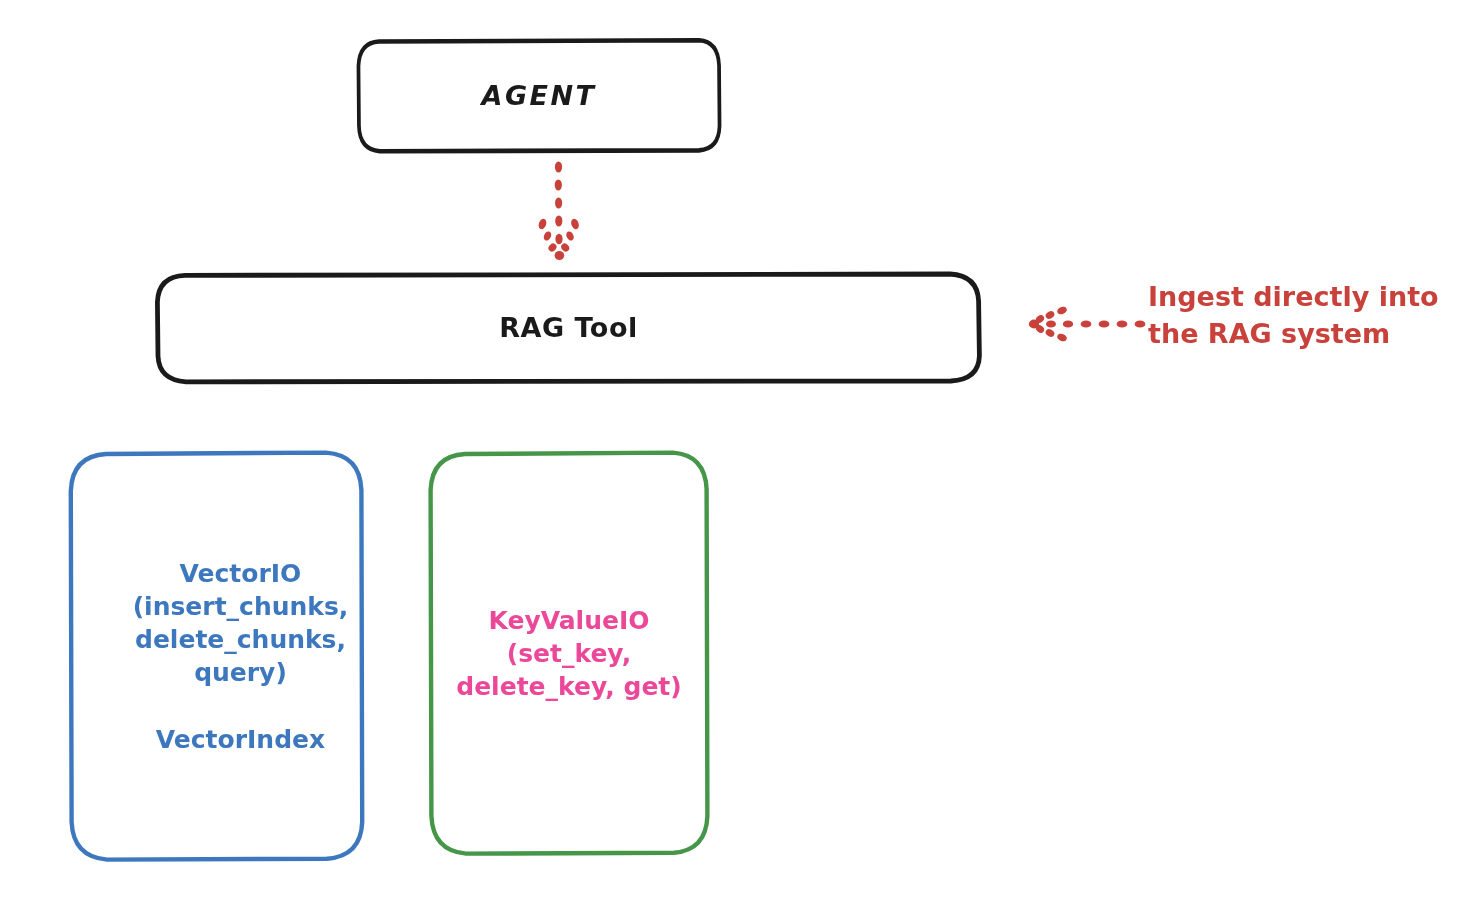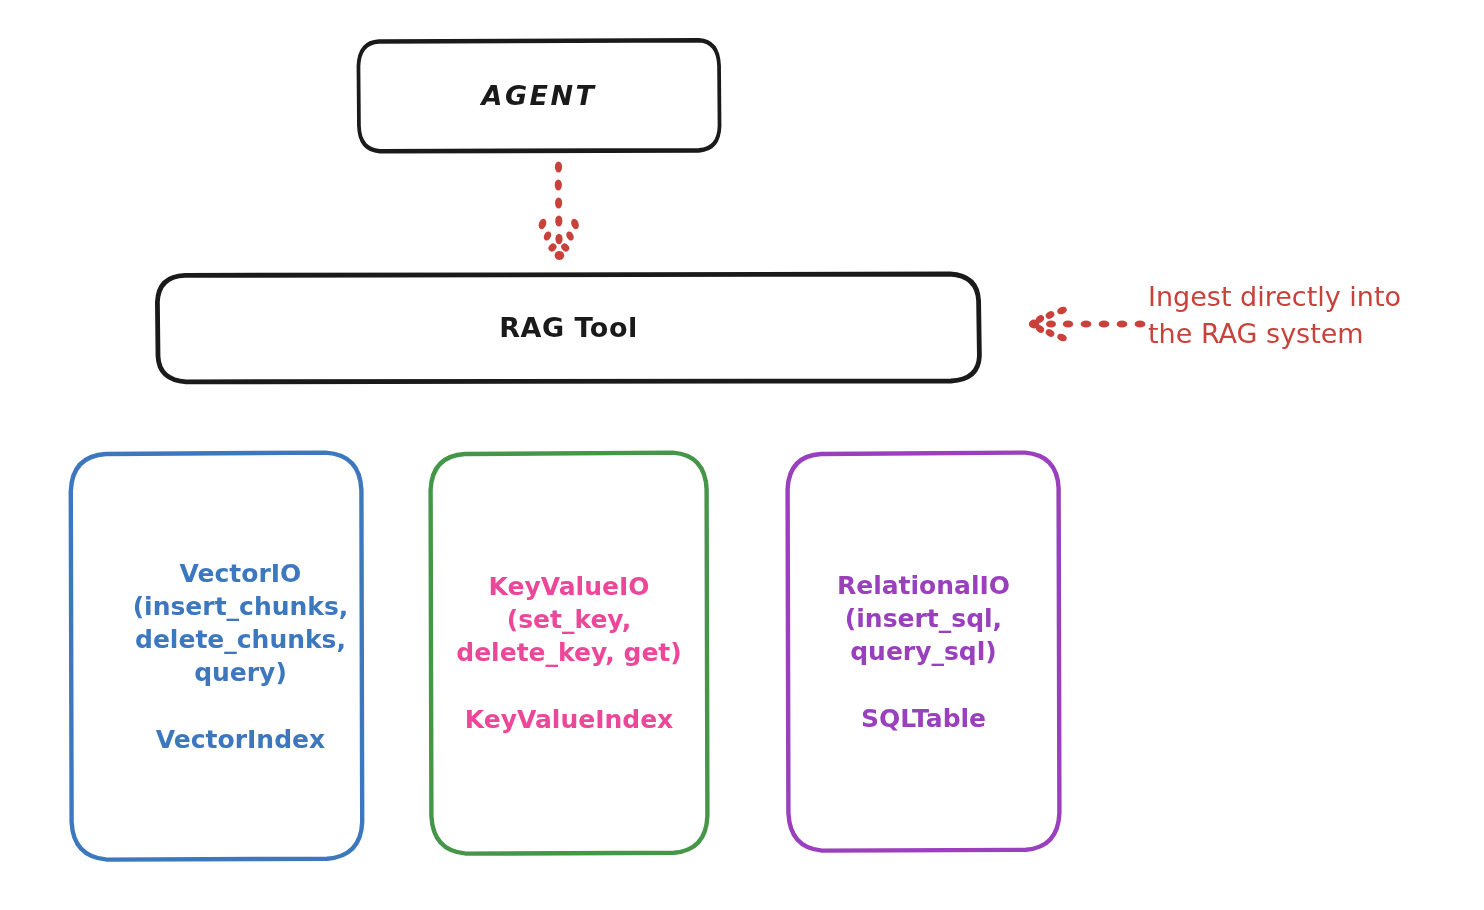--- a/index.html
+++ b/index.html
@@ -94,21 +94,21 @@
   #ingest-arrow { left: 1018px; top: 300px; width: 132px; height: 48px; }
 
   
   #ingest-note {
     position: absolute;
     left: 1148px;
     top: 278px;
     width: 330px;
     font-family: "DejaVu Sans", sans-serif;
     font-size: 27px;
-    font-weight: 400;
+    font-weight: 700;
     line-height: 1.38;
     color: #c8413a;
     white-space: pre-line;
     text-align: left;
   }
 </style>
 </head>
 <body>
 
 <div id="canvas">
@@ -192,28 +192,16 @@
 
   <div class="node provider" id="keyvalue-node">
     <span class="frame">
       <svg viewBox="0 0 282 406" preserveAspectRatio="none">
         <path d="M 37,4.0 L 245,2.6 Q 277,5.0 278.6,39 L 279.4,366 Q 278.2,400 246,402.8 L 38,403.6 Q 5.0,401.0 3.4,366 L 2.6,40 Q 4.0,6.0 37,4.0 Z" fill="#ffffff" stroke="#459648" stroke-width="4.4" stroke-linecap="round" stroke-linejoin="round"></path>
       </svg>
     </span>
     <span class="label primary">KeyValueIO
 (set_key,
 delete_key, get)</span>
-    <span class="label secondary">KeyValueIndex</span>
-  </div>
-
-  <div class="node provider" id="relational-node">
-    <span class="frame">
-      <svg viewBox="0 0 277 403" preserveAspectRatio="none">
-        <path d="M 36,4.0 L 240,2.6 Q 272,5.0 273.6,38 L 274.4,363 Q 273.2,397 241,399.8 L 37,400.6 Q 5.0,398.0 3.4,363 L 2.6,39 Q 4.0,6.0 36,4.0 Z" fill="#ffffff" stroke="#9a3fbd" stroke-width="4.4" stroke-linecap="round" stroke-linejoin="round"></path>
-      </svg>
-    </span>
-    <span class="label primary">RelationalIO
-(insert_sql,
-query_sql)</span>
-    <span class="label secondary">SQLTable</span>
-  </div>
+  </div>
+
 
 </div>
 
 </body></html>

